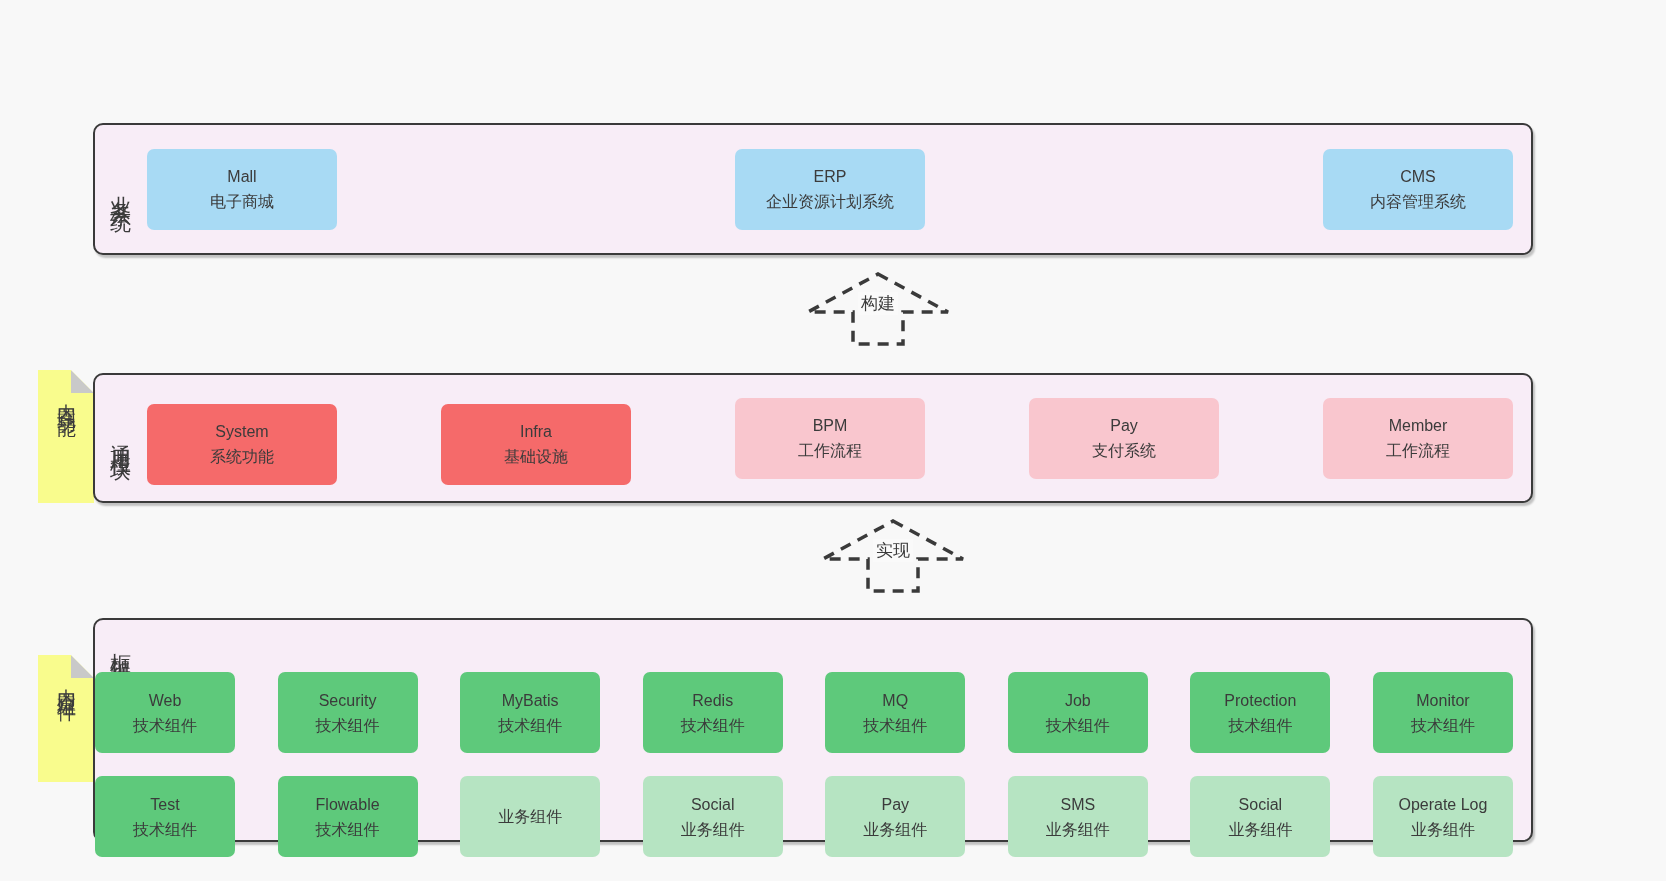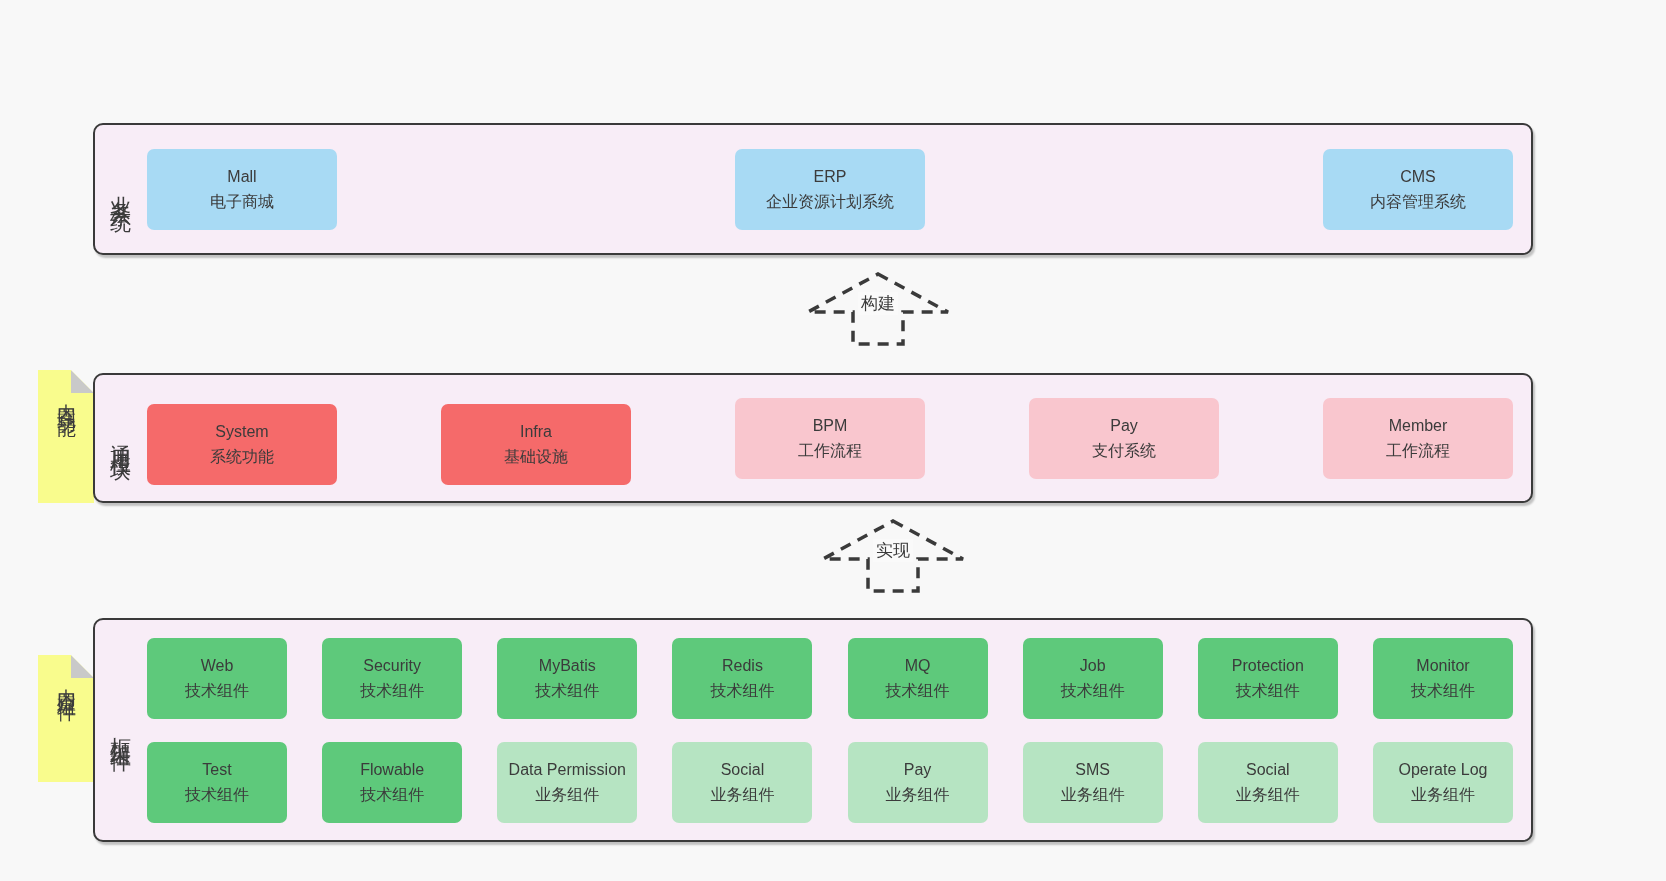--- a/index.html
+++ b/index.html
@@ -16,21 +16,21 @@
   }
   .panel {
     position:absolute; left:93px; width:1440px; z-index:2;
     background:var(--c-panel-bg);
     border:2.5px solid var(--c-panel-border); border-radius:10px;
     box-shadow:2px 3px 2px rgba(0,0,0,0.22);
     display:flex; align-items:stretch;
   }
   #panel-business   { top:123px; height:132px; }
   #panel-modules    { top:373px; height:130px; }
-  #panel-components { top:618px; height:224px; }
+  #panel-components { top:618px; height:224px;flex-direction:column; }
   .panel-label {
     width:52px; flex:0 0 52px; display:flex; align-items:center; justify-content:center;
     font-size:21px;
   }
   .vtext { writing-mode:vertical-rl; text-orientation:upright; letter-spacing:5px; line-height:1.1; }
   .boxes-row {
     flex:1; display:flex; justify-content:space-between; align-items:center; padding-right:18px;
   }
   .boxes-col {
     flex:1; display:flex; flex-direction:column; justify-content:center; gap:23px; padding-right:18px;
@@ -189,21 +189,20 @@
     <div class="boxes-row">
       <div class="box narrow" data-color="green">
         <div>Test</div>
         <div>技术组件</div>
       </div>
       <div class="box narrow" data-color="green">
         <div>Flowable</div>
         <div>技术组件</div>
       </div>
       <div class="box narrow" data-color="light_green">
-        <div>Data Permission</div>
         <div>业务组件</div>
       </div>
       <div class="box narrow" data-color="light_green">
         <div>Social</div>
         <div>业务组件</div>
       </div>
       <div class="box narrow" data-color="light_green">
         <div>Pay</div>
         <div>业务组件</div>
       </div>

